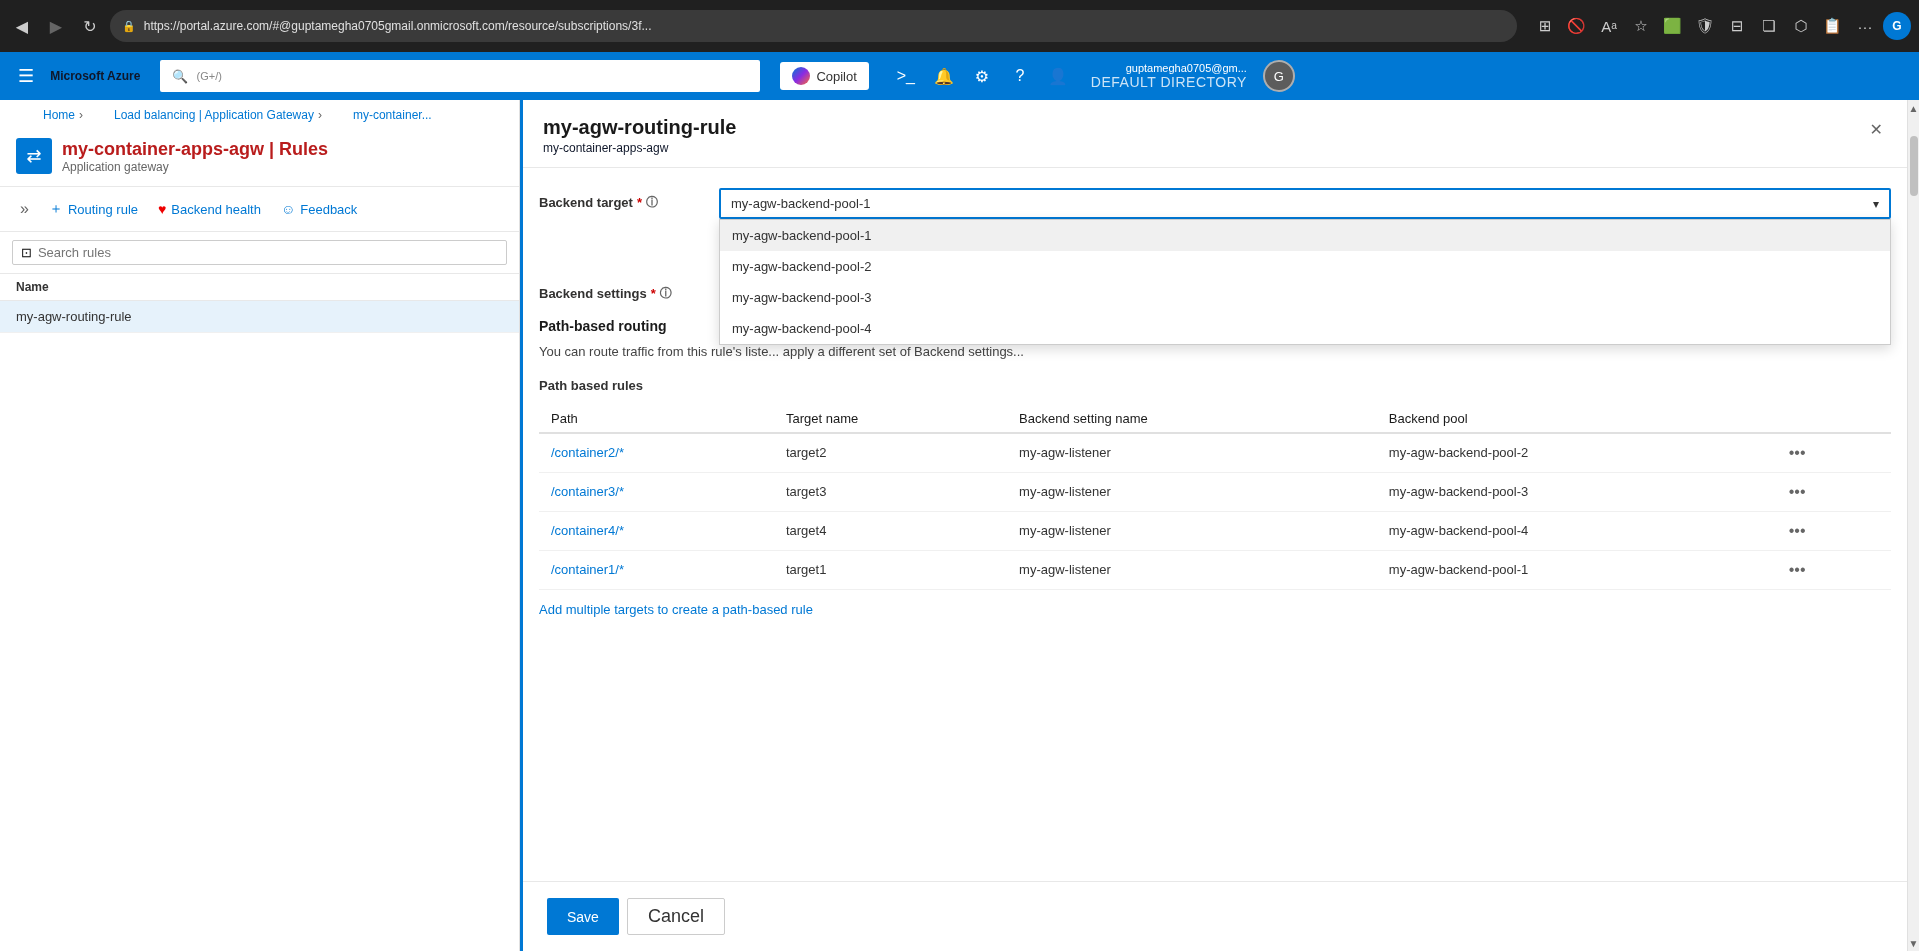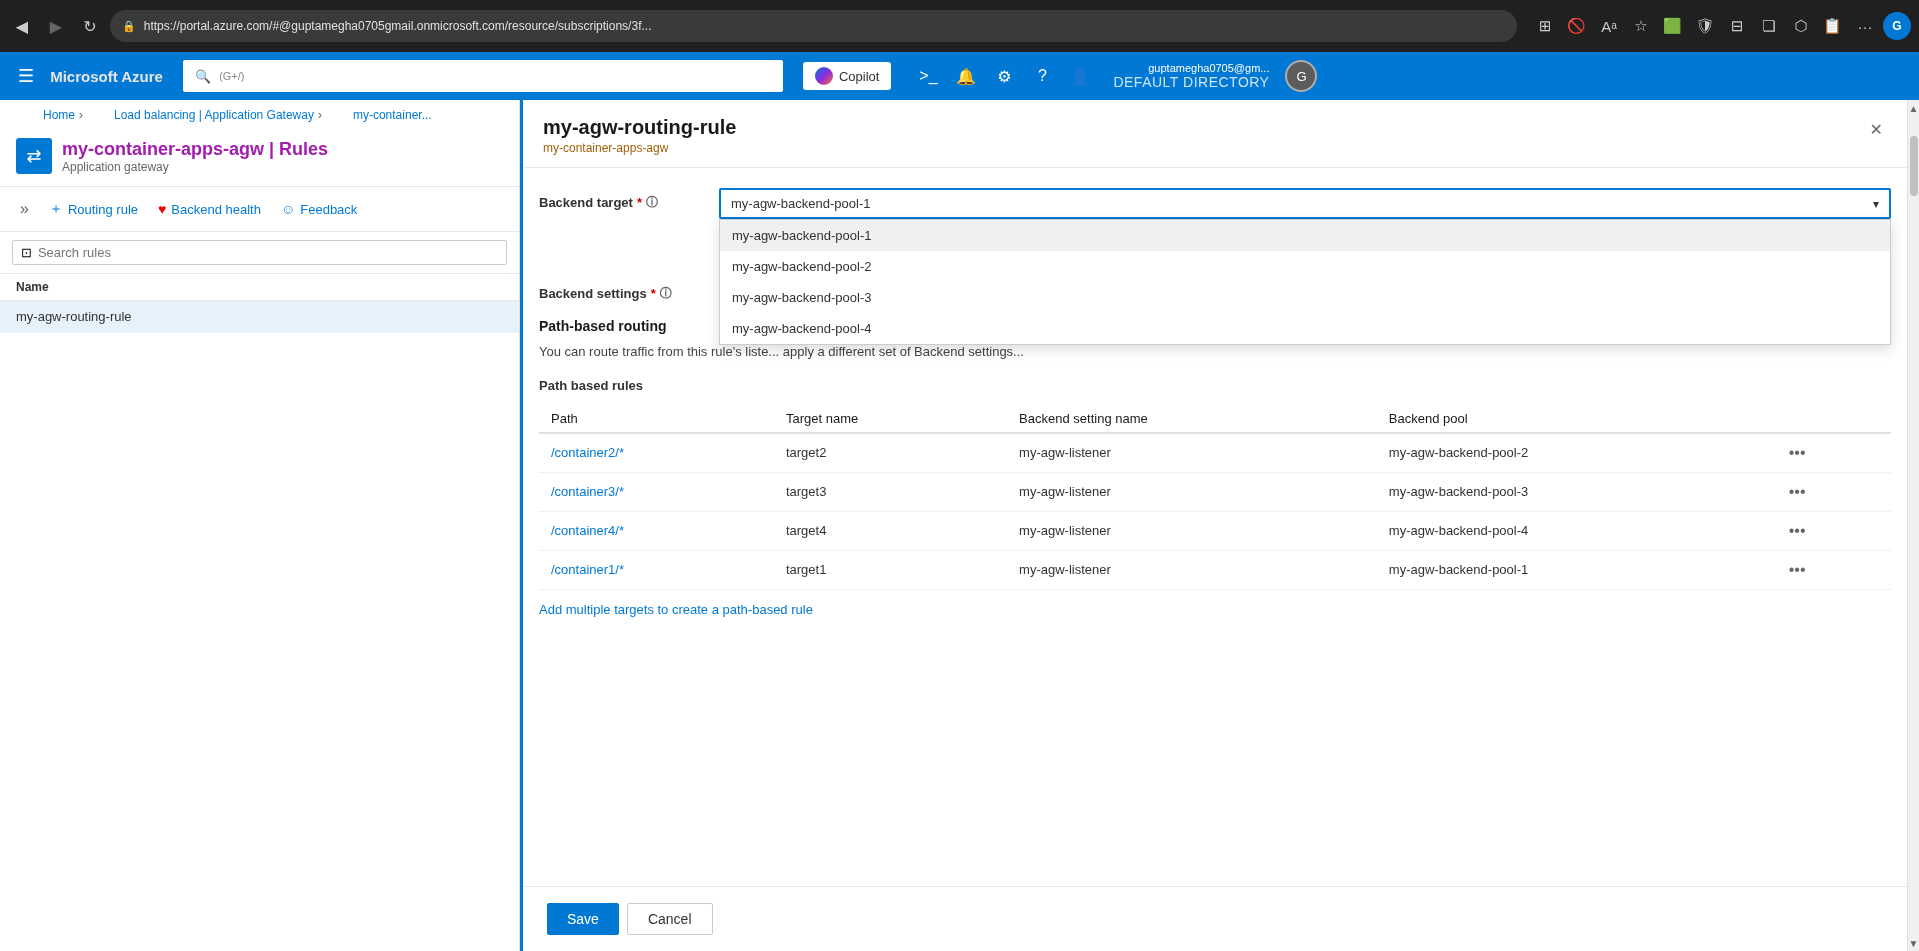--- a/index.html
+++ b/index.html
@@ -84,22 +84,22 @@
     }
     .azure-menu-btn {
       color: white;
       background: none;
       border: none;
       font-size: 18px;
       cursor: pointer;
       padding: 4px 6px;
     }
     .azure-logo {
-      color: #e5e5e5;
-      font-size: 15px;
+      color: #0f172a;
+      font-size: 12px;
       font-weight: 600;
       margin-right: 10px;
     }
     .azure-search {
       flex: 1;
       max-width: 600px;
       height: 32px;
       background: white;
       border: none;
       border-radius: 2px;
@@ -220,21 +220,21 @@
       width: 36px;
       height: 36px;
       background: #0078d4;
       border-radius: 3px;
       display: flex;
       align-items: center;
       justify-content: center;
       color: white;
       font-size: 16px;
     }
-    .resource-title { font-size: 18px; font-weight: 600; color: #a21caf; }
+    .resource-title { font-size: 18px; font-weight: 600; color: #b91c1c; }
     .resource-subtitle { font-size: 12px; color: #666; }
 
     .sidebar-toolbar {
       display: flex;
       align-items: center;
       padding: 8px 12px;
       gap: 4px;
       border-bottom: 1px solid #e8e8e8;
     }
     .sidebar-btn {
@@ -301,21 +301,21 @@
     }
 
     .panel-header {
       padding: 16px 20px 12px;
       border-bottom: 1px solid #e8e8e8;
       display: flex;
       align-items: flex-start;
       justify-content: space-between;
     }
     .panel-title { font-size: 20px; font-weight: 600; color: #1a1a1a; }
-    .panel-subtitle { font-size: 12px; color: #a16207; margin-top: 2px; }
+    .panel-subtitle { font-size: 12px; color: #0f172a; margin-top: 2px; }
     .panel-close {
       background: none;
       border: none;
       font-size: 16px;
       cursor: pointer;
       color: #666;
       padding: 4px;
     }
 
     .panel-content {
@@ -463,21 +463,21 @@
       font-size: 14px;
       cursor: pointer;
       font-weight: 500;
     }
     .btn-secondary {
       background: white;
       color: #333;
       border: 1px solid #ccc;
       padding: 7px 20px;
       border-radius: 2px;
-      font-size: 14px;
+      font-size: 18px;
       cursor: pointer;
     }
 
     
     .right-scrollbar {
       width: 12px;
       background: #f0f0f0;
       border-left: 1px solid #e0e0e0;
       display: flex;
       flex-direction: column;

